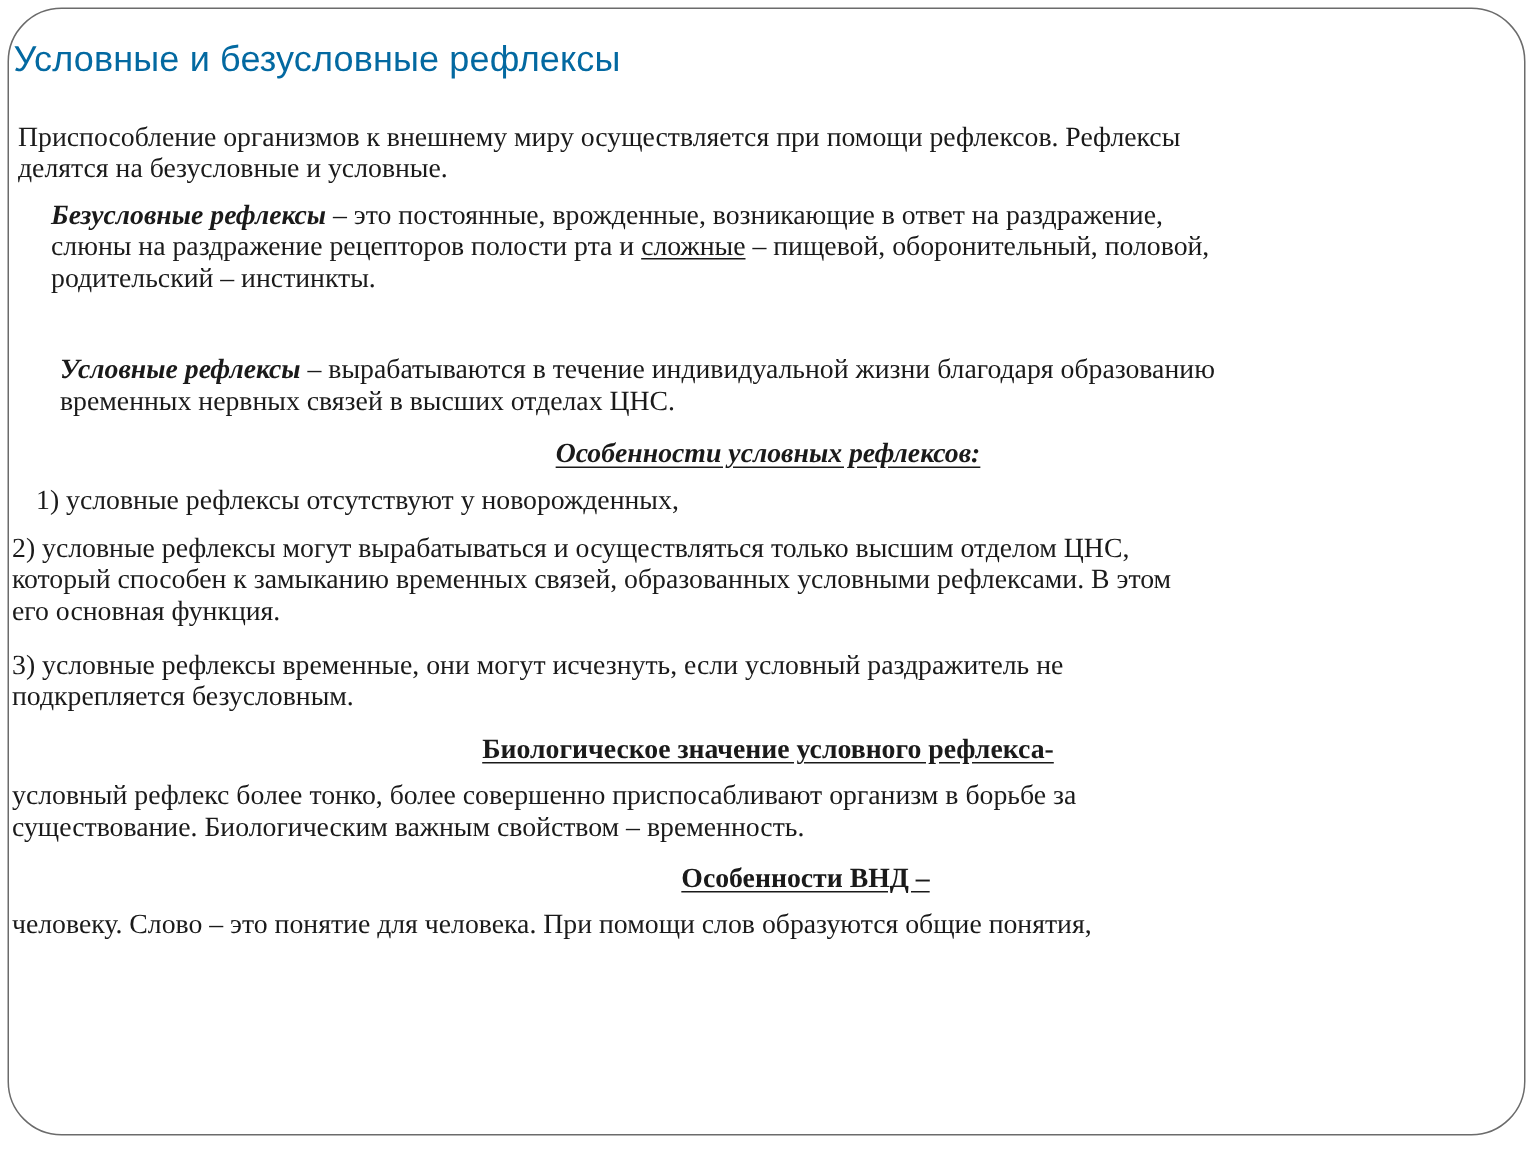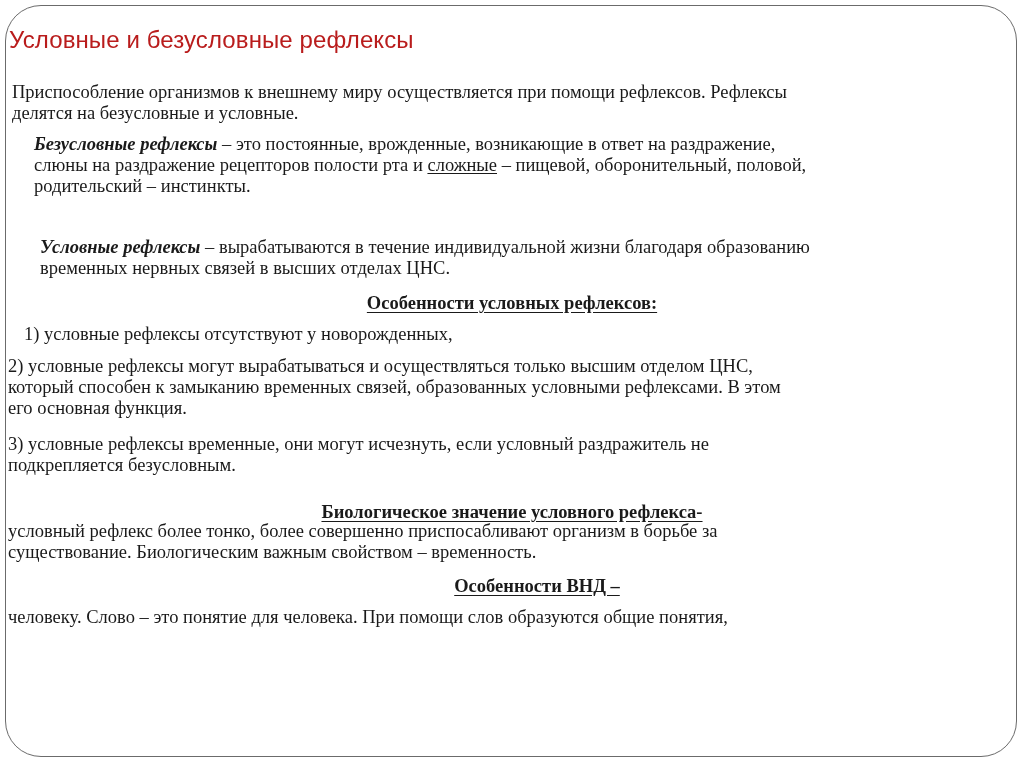--- a/index.html
+++ b/index.html
@@ -22,21 +22,21 @@
     border: 1.5px solid #6b6b6b;
     border-radius: 36px;
     box-sizing: border-box;
   }
   .slide-title {
     position: absolute;
     left: 9px;
     top: 26px;
     font-family: "Liberation Sans", sans-serif;
     font-size: 24px;
-    color: #b91c1c;
+    color: #0369a1;
     letter-spacing: 0.1px;
   }
   .body {
     position: absolute;
     left: 0;
     top: 0;
     width: 1024px;
     font-family: "Liberation Serif", serif;
     font-size: 18.5px;
     line-height: 21px;
@@ -80,36 +80,36 @@
     <span class="line"><b class="bi">Безусловные рефлексы</b><span> – это постоянные, врожденные, возникающие в ответ на раздражение,</span></span>
     <span class="line"><span>слюны на раздражение рецепторов полости рта и </span><u class="ul">сложные</u><span> – пищевой, оборонительный, половой,</span></span>
     <span class="line">родительский – инстинкты.</span>
   </div>
 
   <div class="para" style="left:40px; top:237px; padding-left:0; text-indent:0;">
     <span class="line"><b class="bi">Условные рефлексы</b><span> – вырабатываются в течение индивидуальной жизни благодаря образованию</span></span>
     <span class="line">временных нервных связей в высших отделах ЦНС.</span>
   </div>
 
-  <div class="heading" style="top:293px;">Особенности условных рефлексов:</div>
+  <div class="heading" style="top:293px;font-style:italic;">Особенности условных рефлексов:</div>
 
   <div class="para" style="left:24px; top:324px;">
     <span class="line">1) условные рефлексы отсутствуют у новорожденных,</span>
   </div>
   <div class="para" style="left:8px; top:356px;">
     <span class="line">2) условные рефлексы могут вырабатываться и осуществляться только высшим отделом ЦНС,</span>
     <span class="line">который способен к замыканию временных связей, образованных условными рефлексами. В этом</span>
     <span class="line">его основная функция.</span>
   </div>
   <div class="para" style="left:8px; top:434px;">
     <span class="line">3) условные рефлексы временные, они могут исчезнуть, если условный раздражитель не</span>
     <span class="line">подкрепляется безусловным.</span>
   </div>
 
-  <div class="heading" style="top:502px;">Биологическое значение условного рефлекса-</div>
+  <div class="heading" style="top:490px;">Биологическое значение условного рефлекса-</div>
 
   <div class="para" style="left:8px; top:521px;">
     <span class="line">условный рефлекс более тонко, более совершенно приспосабливают организм в борьбе за</span>
     <span class="line">существование. Биологическим важным свойством – временность.</span>
   </div>
 
   <div class="heading" style="top:576px;margin-left:25px;">Особенности ВНД –</div>
 
   <div class="para" style="left:8px; top:607px;">
     <span class="line">человеку. Слово – это понятие для человека. При помощи слов образуются общие понятия,</span>

